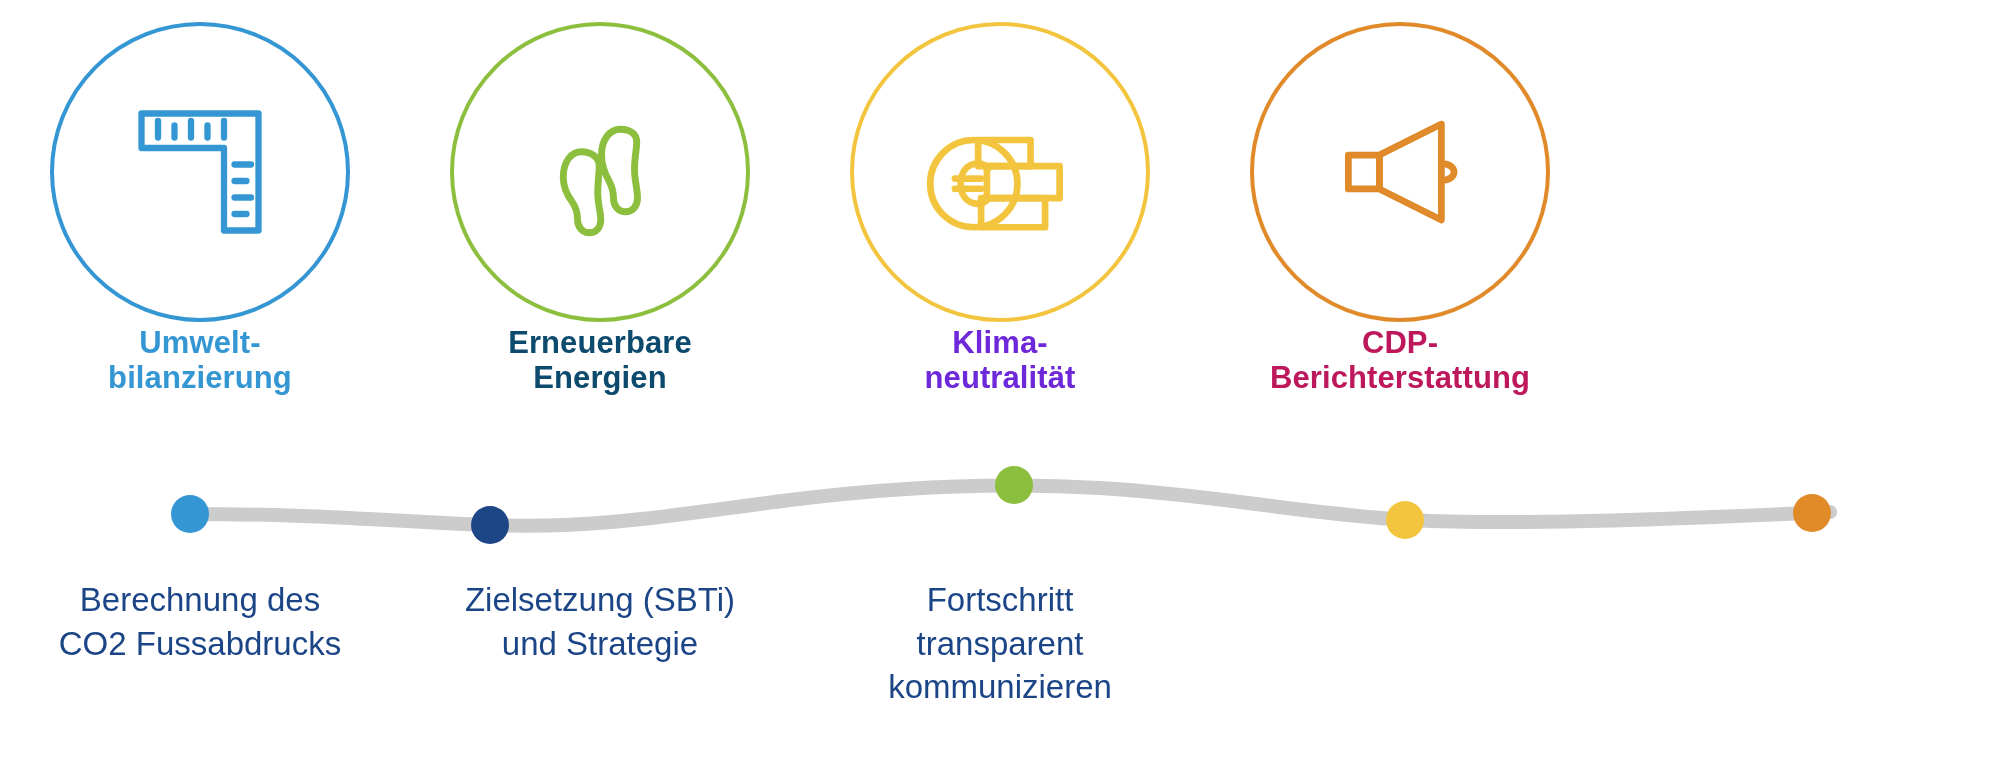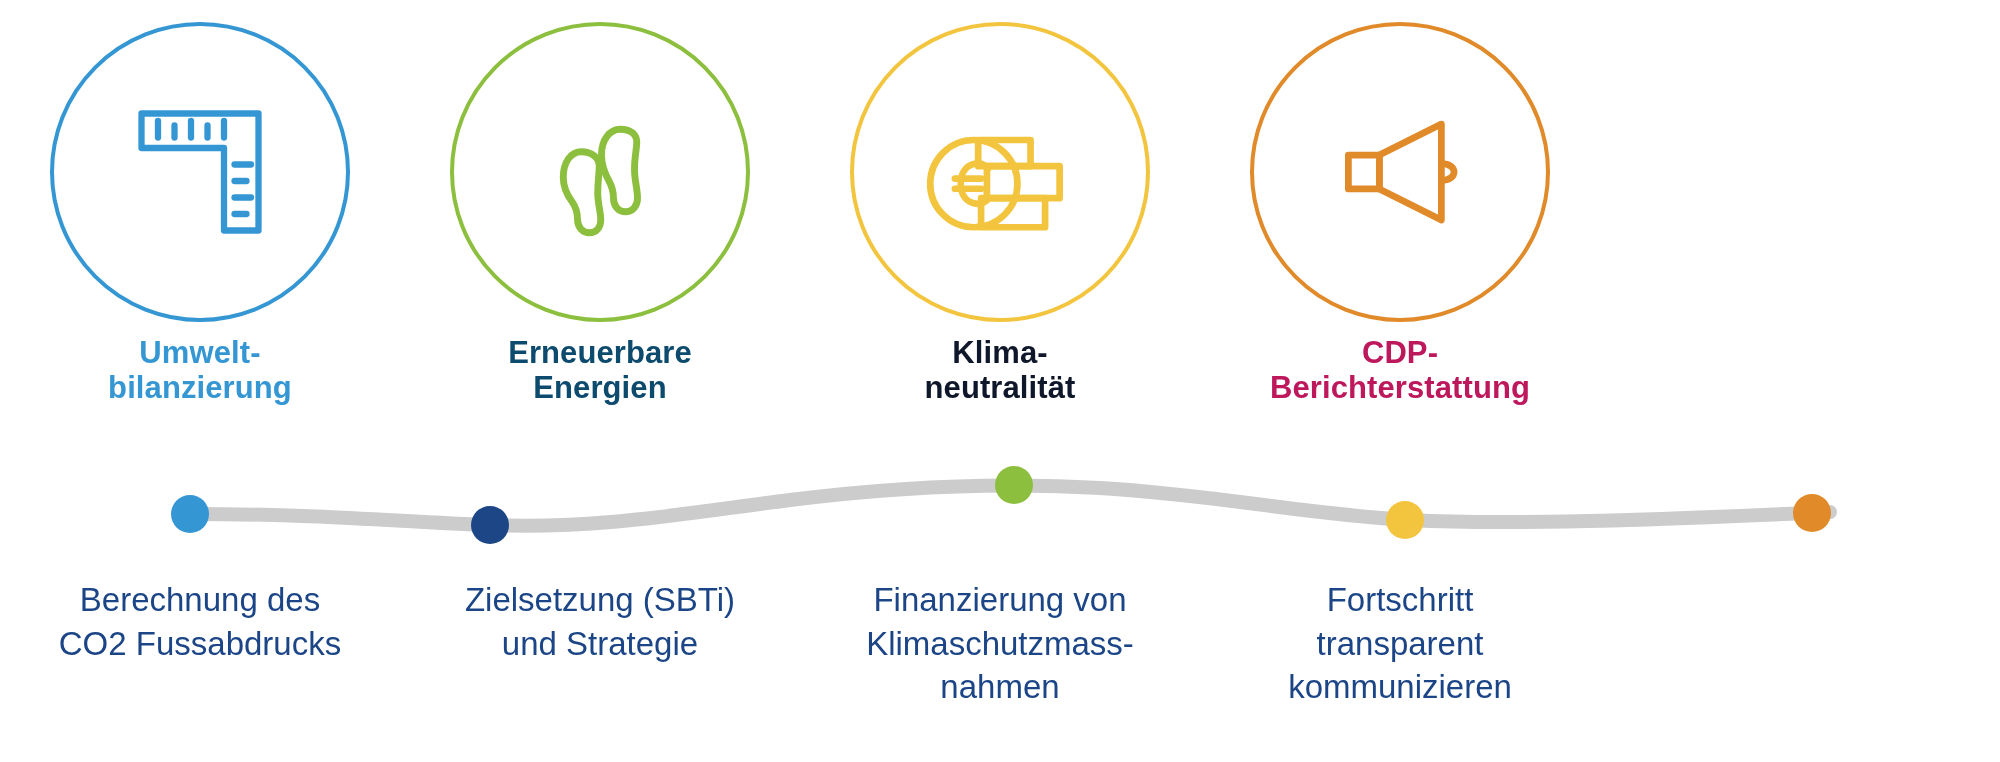--- a/index.html
+++ b/index.html
@@ -45,21 +45,21 @@
     box-sizing: border-box;
     display: flex;
     align-items: center;
     justify-content: center;
     margin-top: 22px;
   }
   .icon-circle svg {
     display: block;
   }
   .step-title {
-    margin-top: 14px;
+    margin-top: 4px;
     font-size: 31px;
     font-weight: bold;
     line-height: 1.12;
     text-align: center;
     letter-spacing: 0.1px;
     white-space: pre-line;
   }
 
   
   .timeline {
@@ -164,21 +164,21 @@
 
             <path d="M47 47.5 C44 44.5 40.5 43.5 37 44.5
                      C31 46 28 51.5 28 58
                      C28 64.5 31 70 37 71.5
                      C40.5 72.5 44 71.5 47 68.5"></path>
             <path d="M24 54.5 H42"></path>
             <path d="M24 61.5 H42"></path>
           </svg>
         </span>
       </div>
-      <div class="step-title" style="color:#0f172a">Klima-
+      <div class="step-title" style="color:#6d28d9">Klima-
 neutralität</div>
     </div>
 
     <div class="step">
       <div class="icon-circle" style="color:#e08a2a">
         <span>
           <svg width="155" height="150" viewBox="0 0 110 100" fill="none" stroke="#e08a2a" stroke-width="4.8" stroke-linejoin="round" stroke-linecap="round">
 
             <path d="M84 16 L40 38 V62 L84 84 Z"></path>
 
@@ -206,21 +206,18 @@
     <circle cx="1014" cy="33" r="19" fill="#8dbf3f"></circle>
     <circle cx="1405" cy="68" r="19" fill="#f3c53f"></circle>
     <circle cx="1812" cy="61" r="19" fill="#e08a2a"></circle>
   </svg>
 
   <div class="desc-row">
     <div class="desc">Berechnung des
 CO2 Fussabdrucks</div>
     <div class="desc">Zielsetzung (SBTi)
 und Strategie</div>
-    <div class="desc">Finanzierung von
-Klimaschutzmass-
-nahmen</div>
     <div class="desc">Fortschritt
 transparent
 kommunizieren</div>
   </div>
 
 </div>
 
 </body></html>

